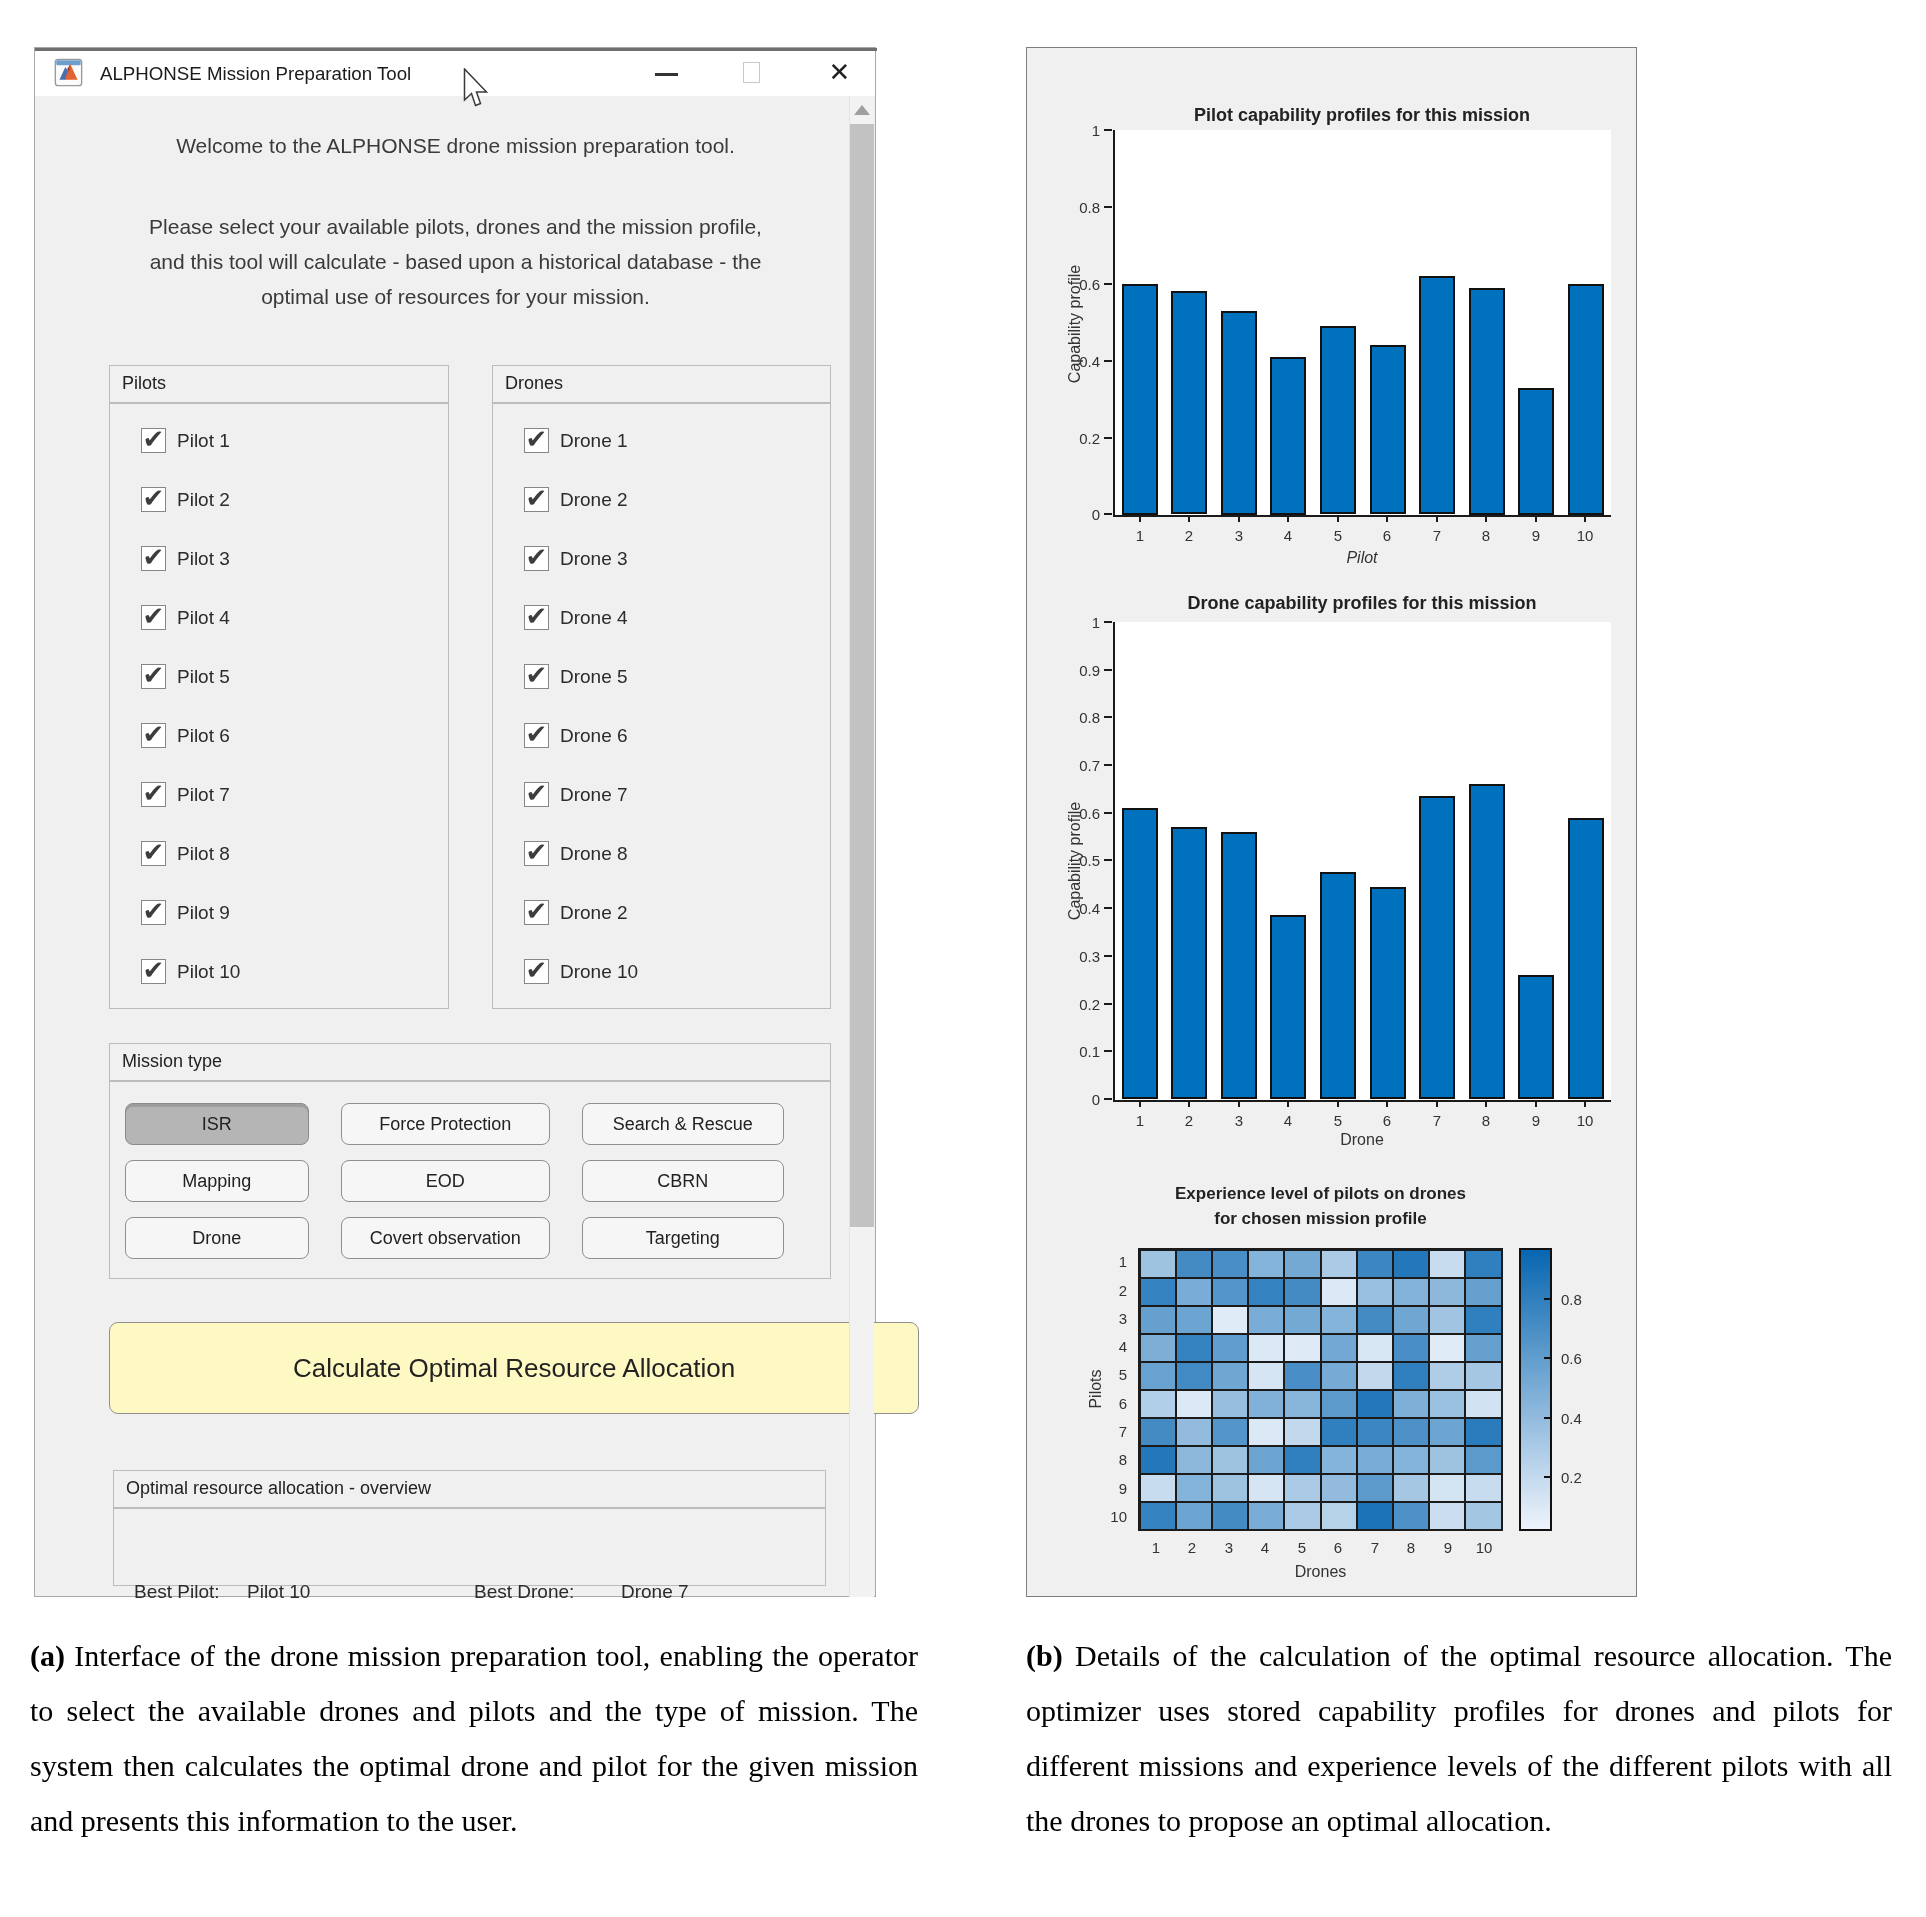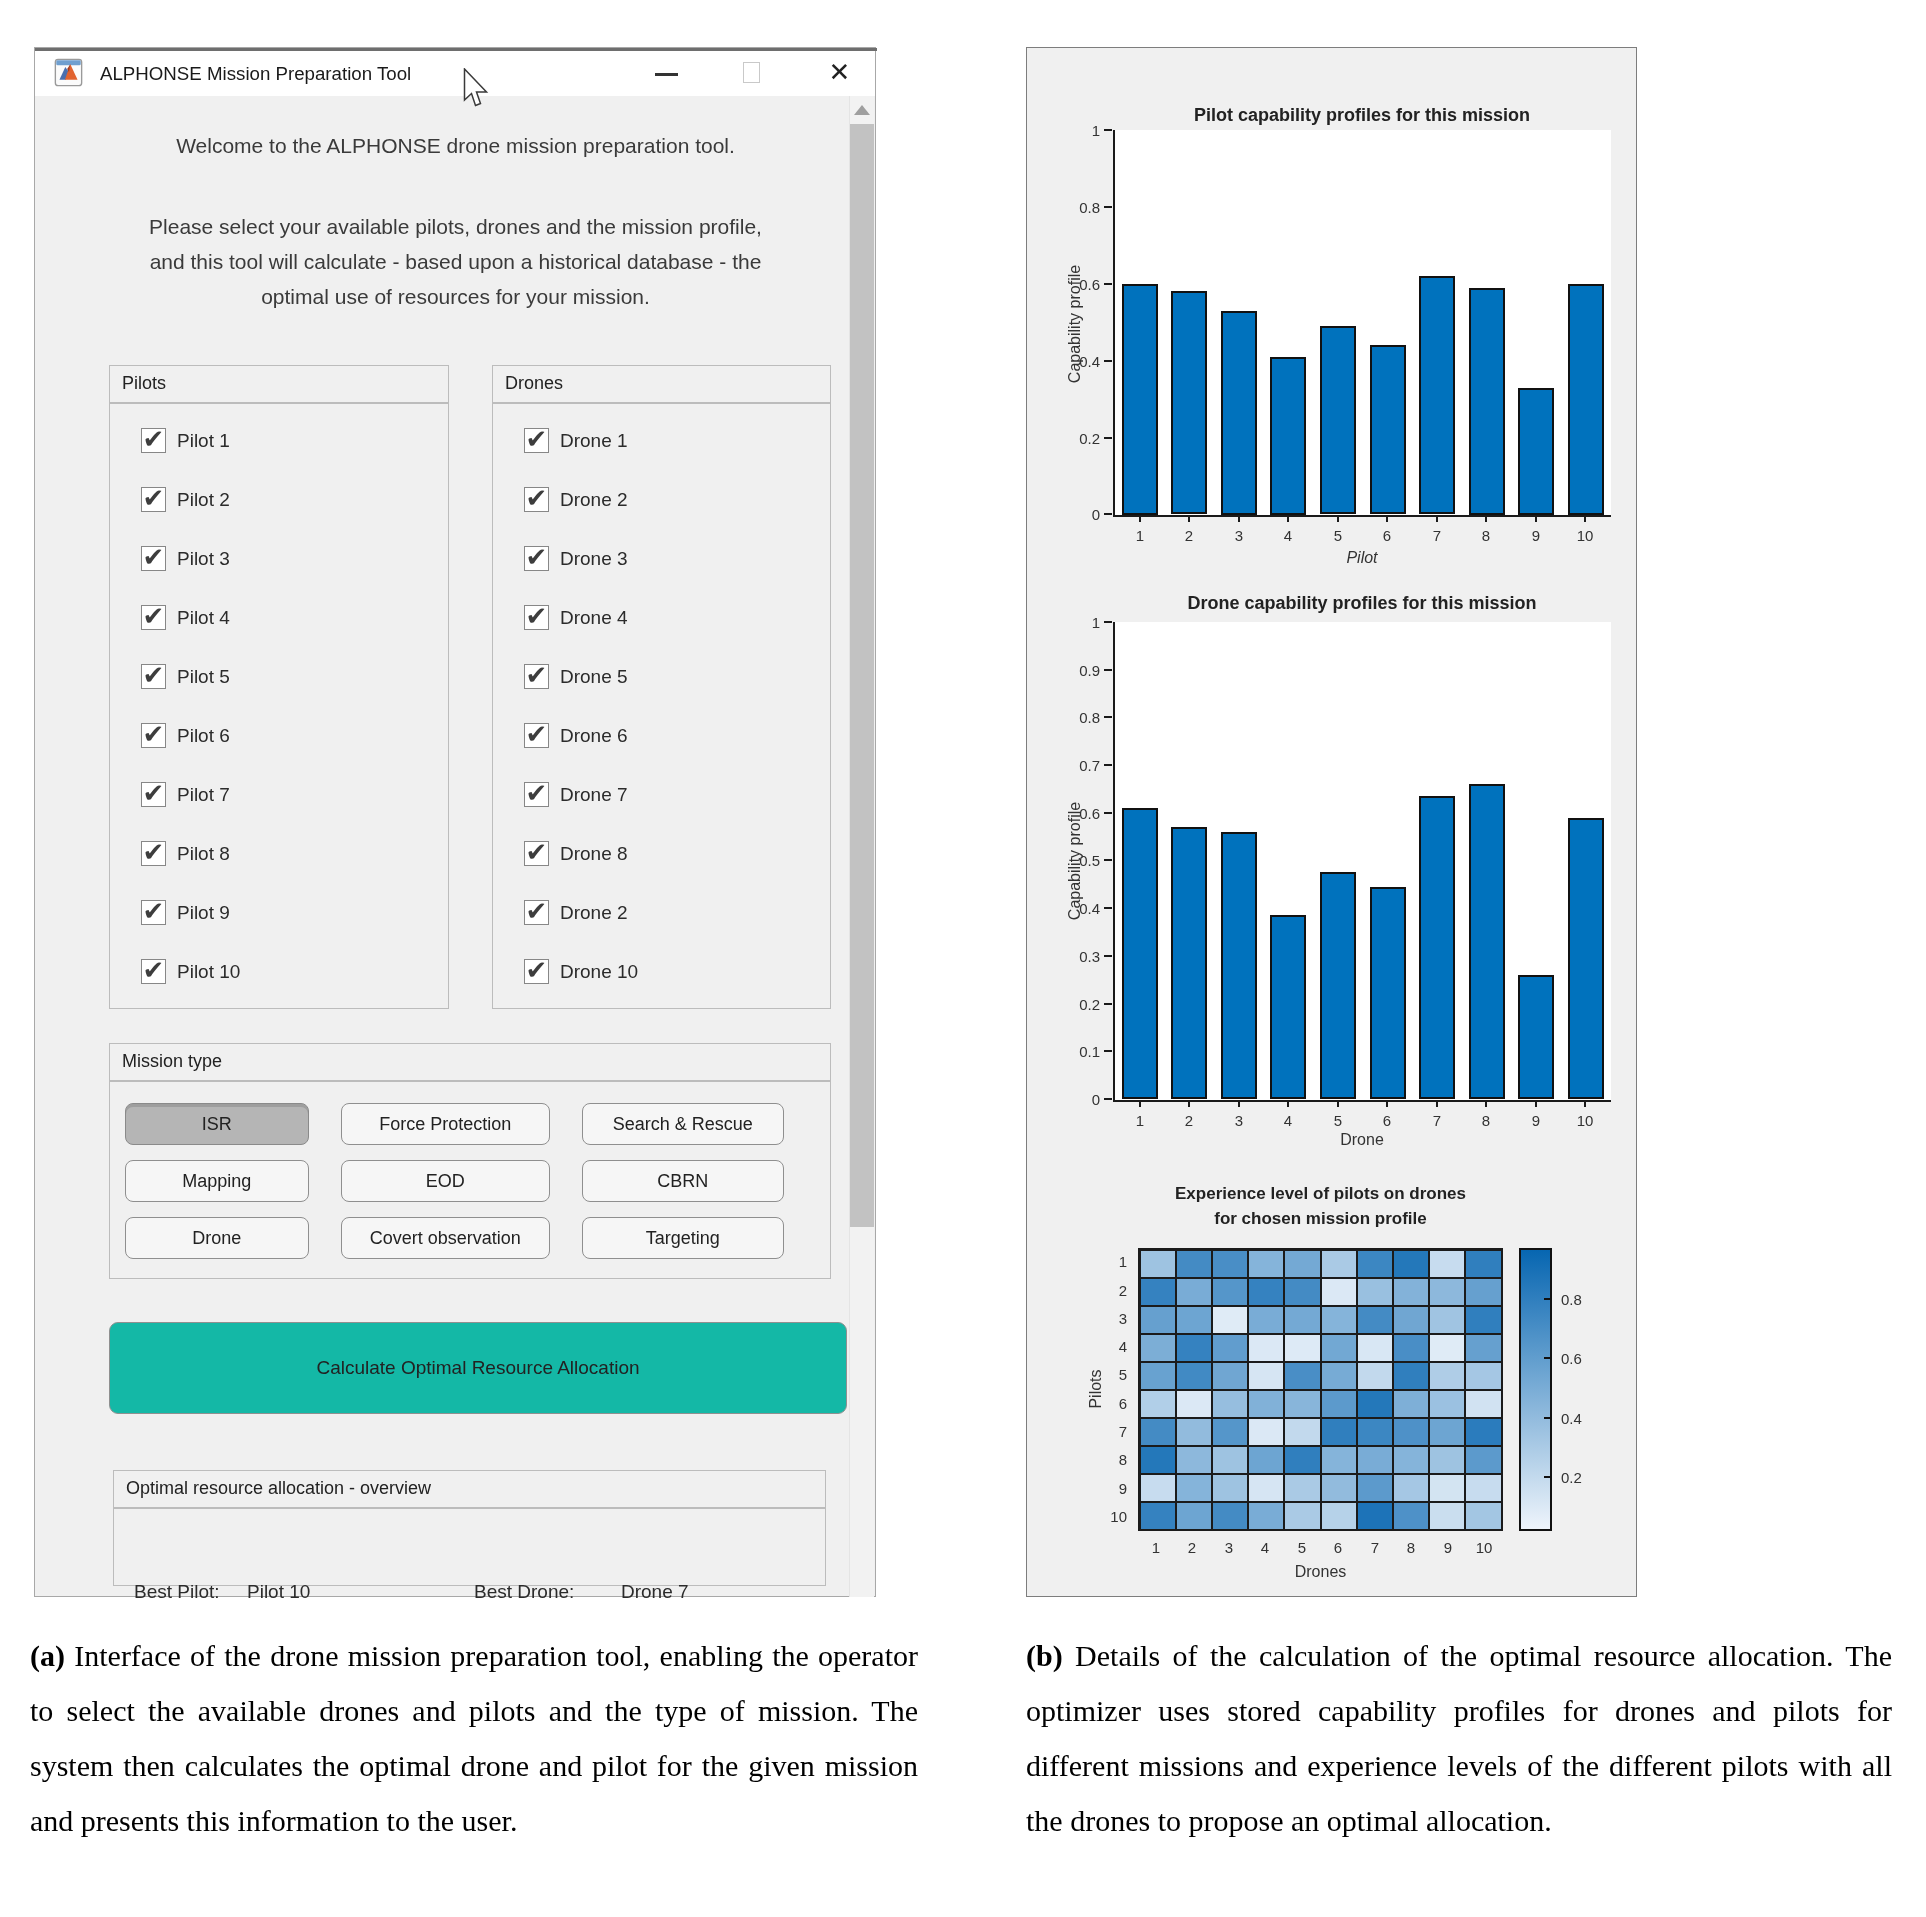--- a/index.html
+++ b/index.html
@@ -20,21 +20,21 @@
   .group-label{position:absolute;left:12px;top:0;height:35px;line-height:35px;font-size:18px;color:#222;white-space:nowrap;}
   .group-divider{position:absolute;left:0;right:0;top:36px;height:1.5px;background:#bcbcbc;}
   .check-list{position:absolute;left:31px;top:45px;right:10px;}
   .check-row{height:59px;display:flex;align-items:center;}
   .checkbox{width:23px;height:23px;background:#ffffff;border:1.5px solid #878787;box-sizing:content-box;position:relative;flex:0 0 auto;}
   .checkbox .check{position:absolute;left:0.5px;top:-5px;font-size:26px;color:#3d3d3d;}
   .check-label{margin-left:11px;font-size:19px;color:#2b2b2b;white-space:nowrap;}
   .mission-grid{position:absolute;left:14.7px;top:59px;display:grid;grid-template-columns:184px 209px 202px;column-gap:32px;row-gap:15px;}
   .mission-btn{height:42px;background:#f6f6f6;border:1.5px solid #8f8f8f;border-radius:8px;font-size:18px;color:#222;font-family:"Liberation Sans",sans-serif;display:flex;align-items:center;justify-content:center;box-sizing:border-box;}
   .mission-btn.selected{background:#b5b5b5;border-color:#8a8a8a;box-shadow:inset 0 3px 0 #9e9e9e;}
-  .calc-btn{position:absolute;left:74px;top:1274px;width:738px;height:92px;background:#14b8a6;border:1.5px solid #909090;border-radius:9px;font-size:19px;color:#222;font-family:"Liberation Sans",sans-serif;display:flex;align-items:center;justify-content:center;box-sizing:border-box;}
+  .calc-btn{position:absolute;left:74px;top:1274px;width:810px;height:92px;background:#fef9c3;border:1.5px solid #909090;border-radius:9px;font-size:26px;color:#222;font-family:"Liberation Sans",sans-serif;display:flex;align-items:center;justify-content:center;box-sizing:border-box;}
   .ov-item{position:absolute;top:62px;font-size:19px;color:#2b2b2b;white-space:nowrap;margin-top:48px;}
   .scrollbar{position:absolute;left:814px;top:48px;width:24px;height:1501px;background:#f2f2f2;border-left:1px solid #e4e4e4;}
   .scroll-up{position:absolute;left:4px;top:9px;width:0;height:0;border-left:8px solid transparent;border-right:8px solid transparent;border-bottom:10px solid #9f9f9f;}
   .scroll-thumb{position:absolute;left:0;top:28px;width:24px;height:1103px;background:#c2c2c2;}
   .cursor{position:absolute;left:463px;top:68px;width:26px;height:42px;z-index:50;}
   
   .panel{position:absolute;left:1026px;top:47px;width:611px;height:1550px;background:#f0f0f0;border:1.5px solid #7d7d7d;box-sizing:border-box;}
   .panel-strip{position:absolute;left:0;top:0;right:0;height:40px;border-bottom:1px solid #b2b2b2;}
   .panel-strip-title{position:absolute;left:11px;top:0;height:40px;line-height:40px;font-size:16px;color:#222;white-space:nowrap;}
   .chart-title{position:absolute;font-size:18px;font-weight:bold;color:#222;text-align:center;white-space:nowrap;}

